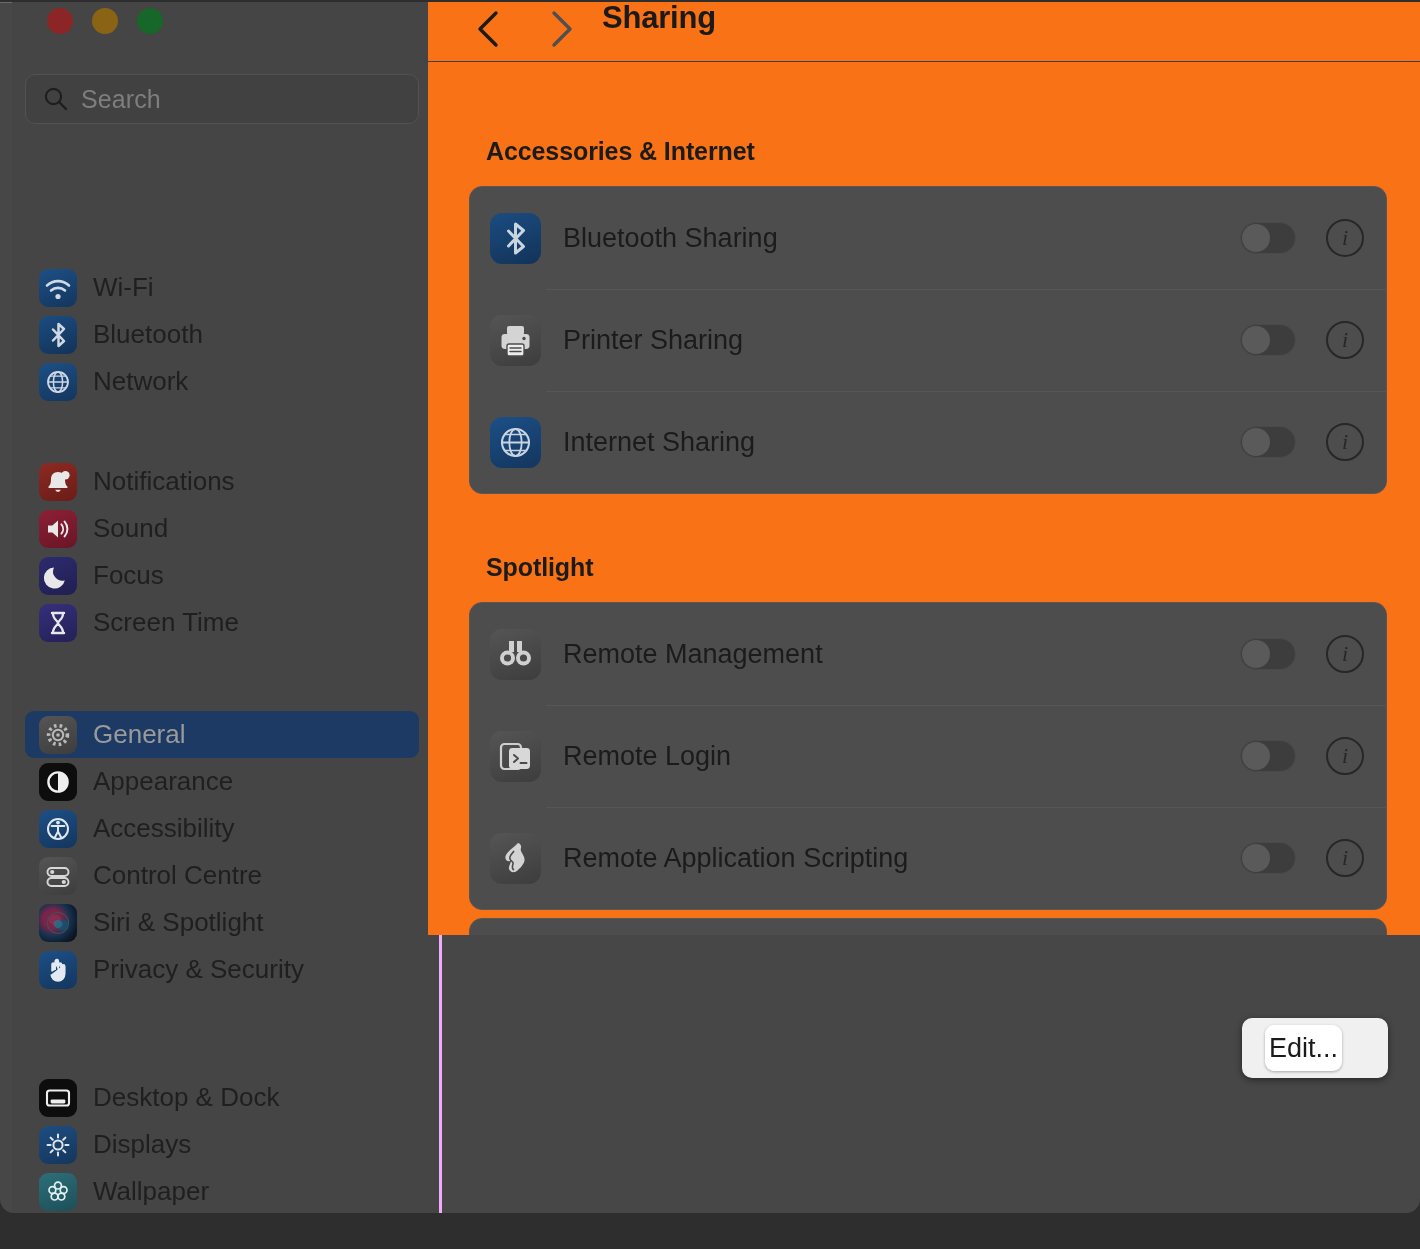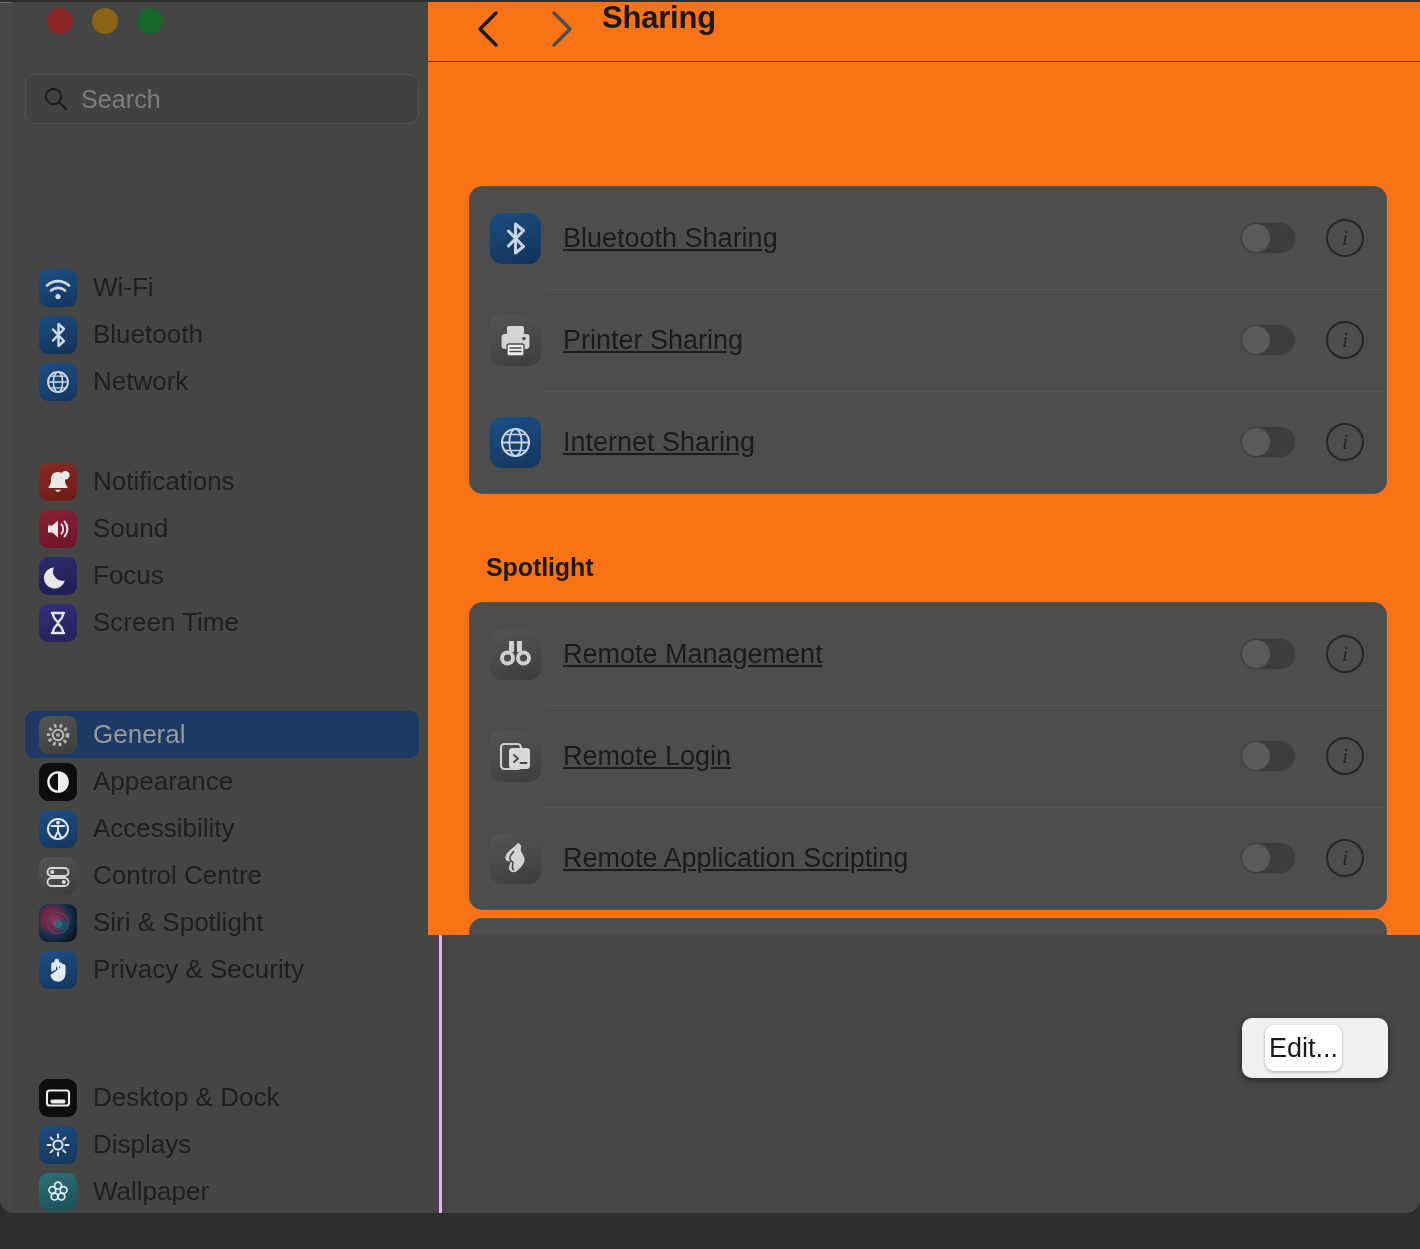--- a/index.html
+++ b/index.html
@@ -109,21 +109,21 @@
   .panel{
     position:absolute;background:#4d4d4d;border:1px solid #565656;border-radius:13px;
     box-sizing:border-box;
   }
   .row{position:relative;display:flex;align-items:center;height:102px;padding-left:20px;box-sizing:border-box;}
   .row + .row:before{
     content:"";position:absolute;left:76px;right:0;top:0;height:1px;background:#565656;
   }
   .row .ico{width:51px;height:51px;border-radius:12px;flex:0 0 auto;position:relative;overflow:hidden;}
   .row .ico svg{position:absolute;left:0;top:0;width:51px;height:51px;}
-  .row .lbl{margin-left:22px;font-size:27px;color:#1b1b1b;white-space:nowrap;text-decoration:underline;}
+  .row .lbl{margin-left:22px;font-size:27px;color:#1b1b1b;white-space:nowrap;}
   .row .spacer{flex:1 1 auto;}
   .toggle{
     width:56px;height:32px;border-radius:16px;background:#3d3d3d;border:1px solid #4a4a4a;
     flex:0 0 auto;position:relative;box-sizing:border-box;
   }
   .toggle .knob{
     position:absolute;left:1px;top:1px;width:28px;height:28px;border-radius:50%;background:#5a5a5a;
   }
   .info-btn{
     width:34px;height:34px;border-radius:50%;border:2px solid #272727;flex:0 0 auto;
@@ -370,20 +370,21 @@
           <svg width="30" height="42" viewBox="0 0 30 42">
               <polyline points="8,5 24,21 8,37" fill="none" stroke="#4f4f4f" stroke-width="3.4" stroke-linecap="round" stroke-linejoin="round"></polyline>
             </svg>
         </span>
       </div>
       <div id="page-title">Sharing</div>
     </div>
 
     <div id="scroll">
 
+      <div class="sec-title" style="left:58px;top:75px;">Accessories &amp; Internet</div>
       <div class="panel" style="left:41px;top:124px;width:918px;">
         <div class="row">
           <span class="ico t-blue2">
             <svg viewBox="0 0 51 51">
                 <path d="M18.5 18 33.5 33.5 25.5 40V11l8 6.5L18.5 33" fill="none" stroke="#c9d4e2" stroke-width="3" stroke-linejoin="round" stroke-linecap="round"></path>
               </svg>
           </span>
           <span class="lbl">Bluetooth Sharing</span>
           <span class="spacer"></span>
           <span class="toggle">

